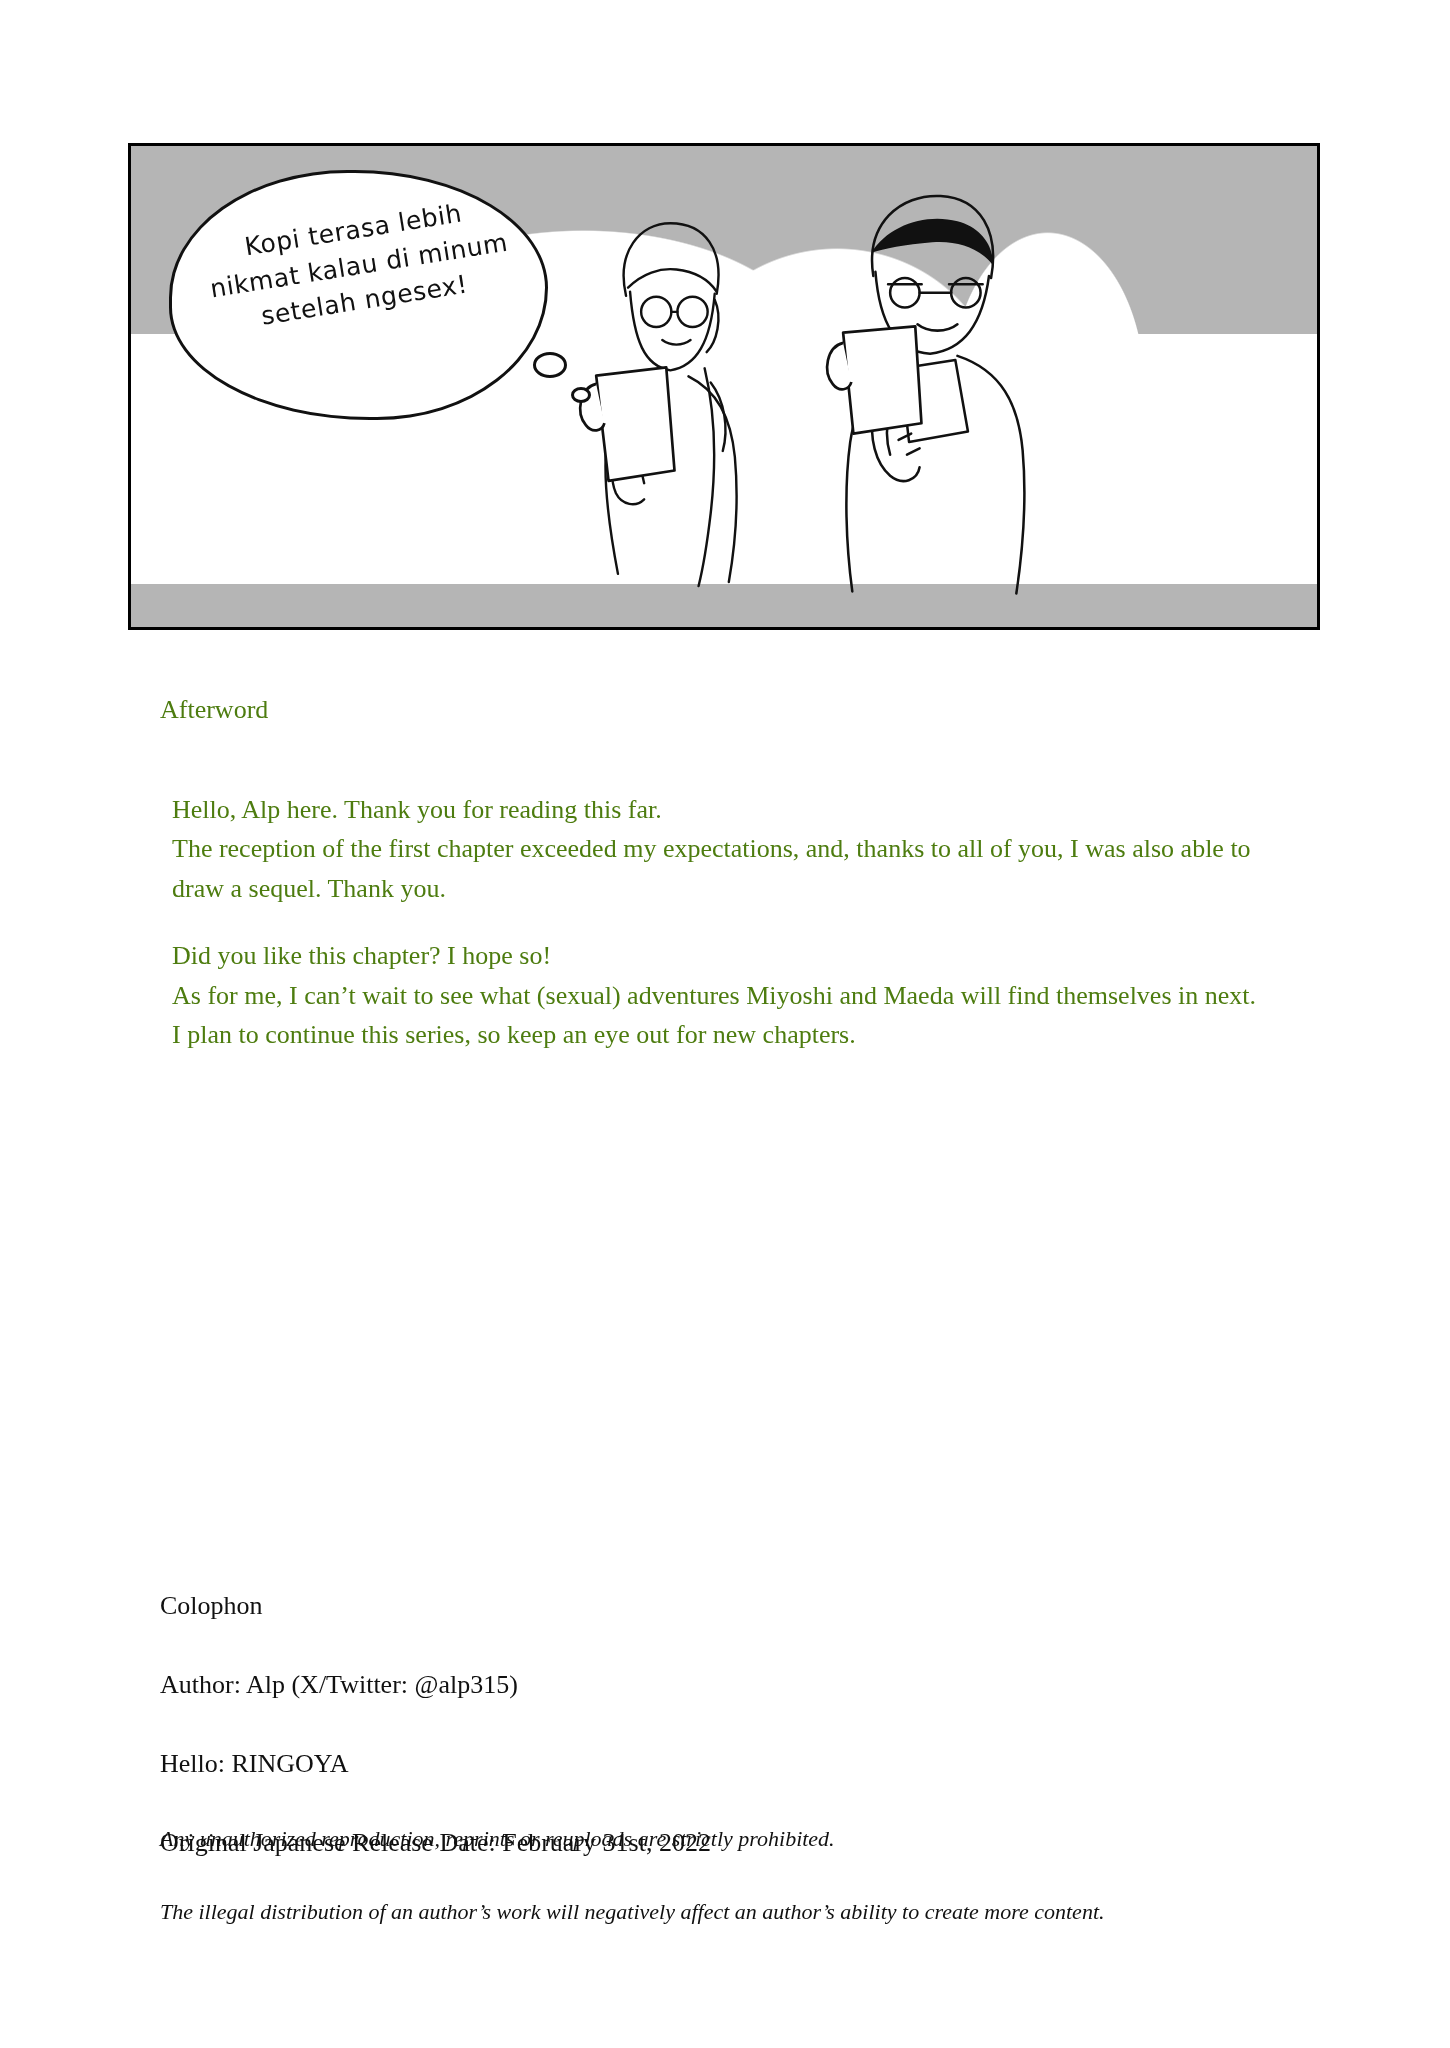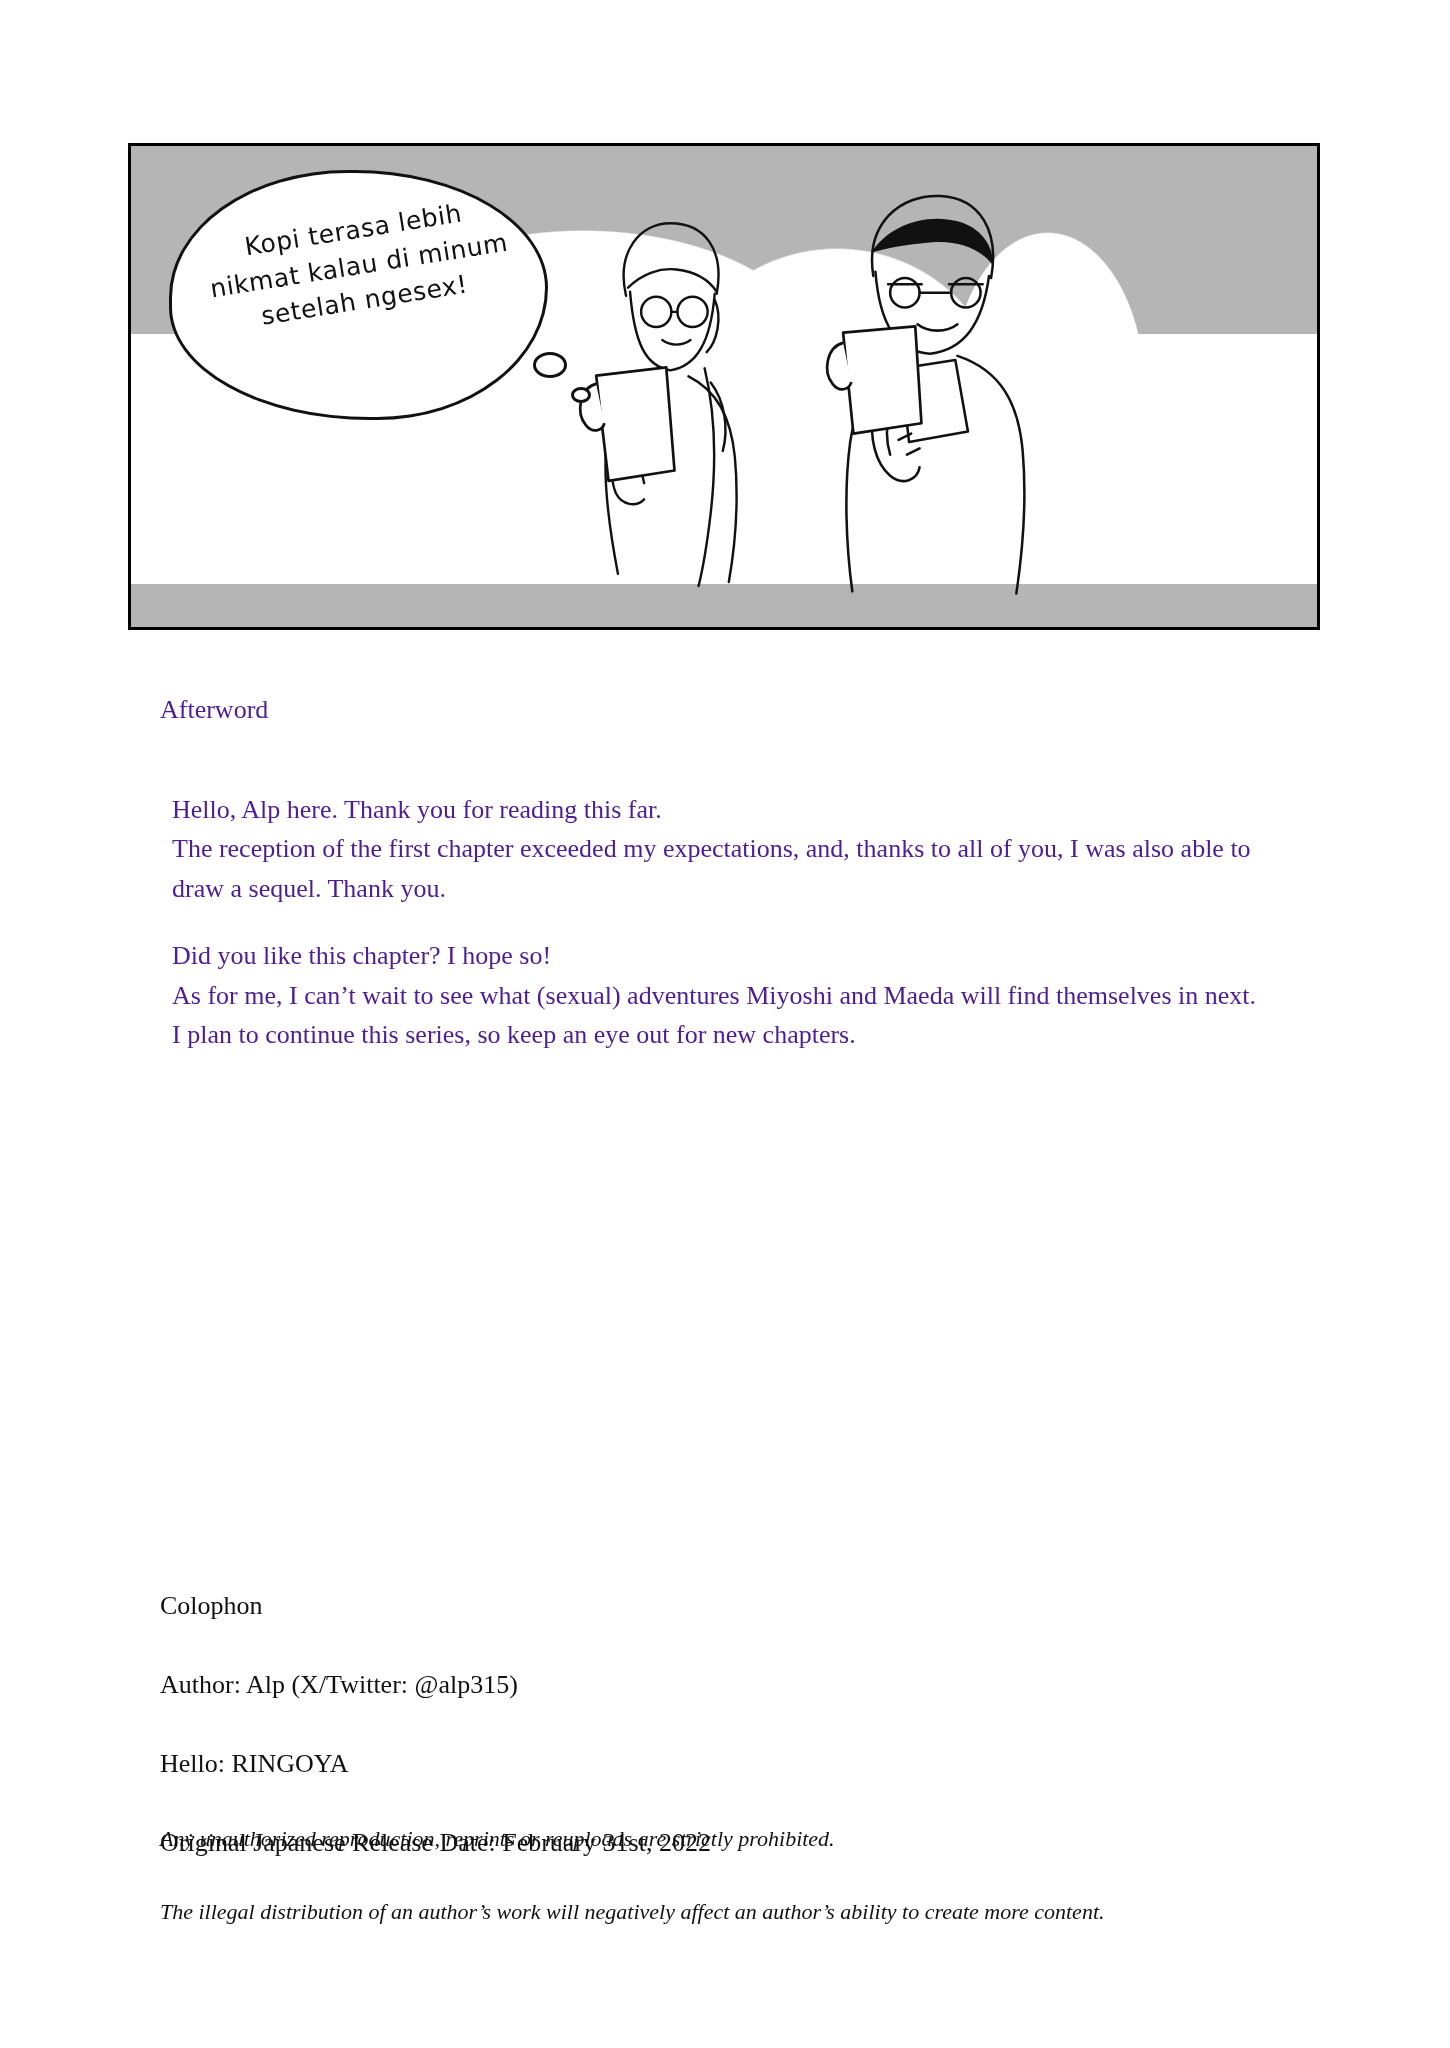--- a/index.html
+++ b/index.html
@@ -112,21 +112,21 @@
   .boy  { left: 52%; top: 6%;  width: 30%; height: 94%; }
 
   
   .body-text {
     position: absolute;
     left: 160px;
     top: 690px;
     width: 1120px;
     font-size: 26px;
     line-height: 1.52;
-    color: #4c1d95;
+    color: #4d7c0f;
   }
 
   .para {
     margin: 0 0 28px 12px;
     white-space: pre-line;
   }
   .para.tight { margin-bottom: 0; }
 
   .heading {
     margin: 0 0 60px 0;

